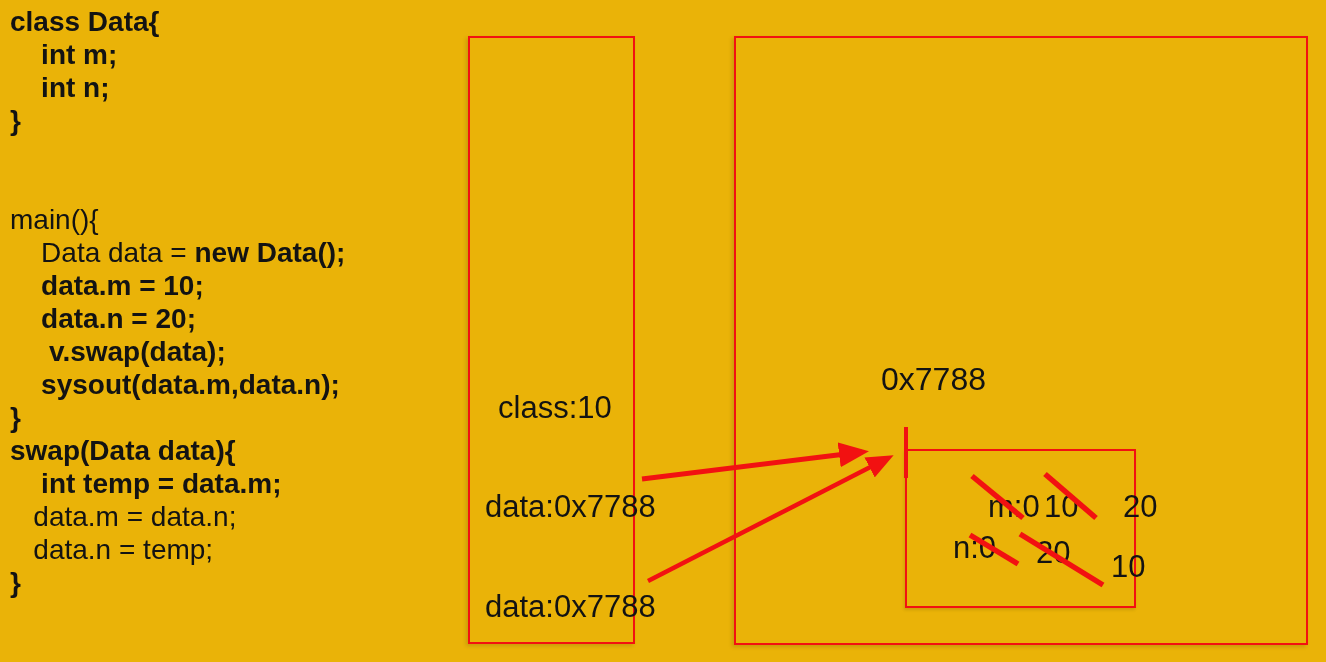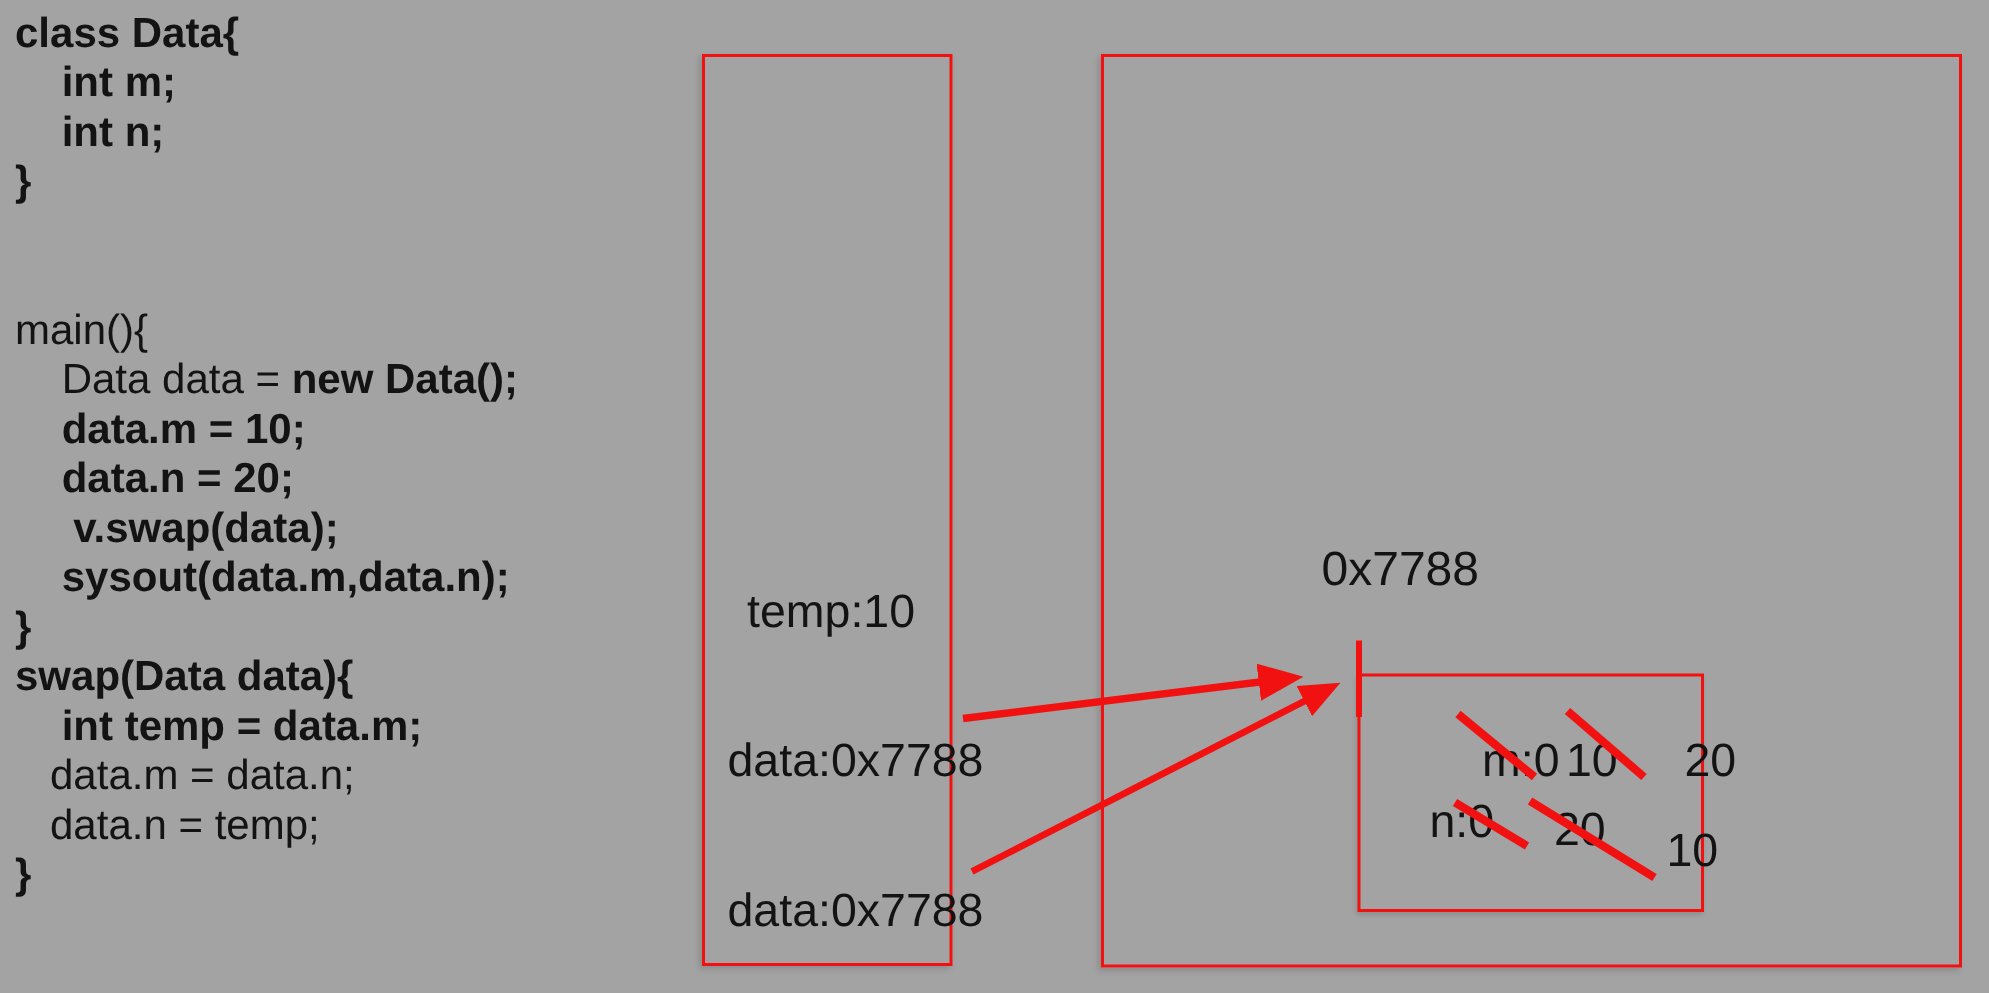--- a/index.html
+++ b/index.html
@@ -2,21 +2,21 @@
 <html style="--red: #f21111; --ink: #131313;"><head>
 <meta charset="utf-8">
 <style>
   :root { --red: #f21111; --ink: #131313; }
   * { margin: 0; padding: 0; box-sizing: border-box; }
   html, body { background: #ffffff; }
   .stage {
     position: relative;
     width: 1326px;
     height: 662px;
-    background: #a3a3a3;
+    background: #eab308;
     overflow: hidden;
     font-family: "Liberation Sans", "DejaVu Sans", sans-serif;
     color: var(--ink);
   }
   
   .code {
     position: absolute;
     left: 10px;
     top: 5px;
     font-family: "Liberation Sans", "DejaVu Sans", sans-serif;
@@ -71,21 +71,21 @@
 <div class="stage">
 
   <pre class="code"><div class="code-line"><span class="b">class Data{</span></div><div class="code-line"><span class="b">    int m;</span></div><div class="code-line"><span class="b">    int n;</span></div><div class="code-line"><span class="b">}</span></div><div class="code-line">&nbsp;</div><div class="code-line">&nbsp;</div><div class="code-line"><span>main(){</span></div><div class="code-line"><span>    Data data = </span><span class="b">new Data();</span></div><div class="code-line"><span class="b">    data.m = 10;</span></div><div class="code-line"><span class="b">    data.n = 20;</span></div><div class="code-line"><span class="b">     v.swap(data);</span></div><div class="code-line"><span class="b">    sysout(data.m,data.n);</span></div><div class="code-line"><span class="b">}</span></div><div class="code-line"><span class="b">swap(Data data){</span></div><div class="code-line"><span class="b">    int temp = data.m;</span></div><div class="code-line"><span>   data.m = data.n;</span></div><div class="code-line"><span>   data.n = temp;</span></div><div class="code-line"><span class="b">}</span></div></pre>
 
   <div class="rect stack-rect"></div>
 
   <div class="rect heap-rect"></div>
 
   <div class="rect obj-rect"></div>
 
-  <div class="label label-temp">temp:10</div>
+  <div class="label label-temp">class:10</div>
   <div class="label label-data1">data:0x7788</div>
   <div class="label label-data2">data:0x7788</div>
 
   <div class="label label-addr">0x7788</div>
 
   <div class="label label-m0">m:0</div>
   <div class="label label-m10">10</div>
   <div class="label label-m20">20</div>
   <div class="label label-n0">n:0</div>
   <div class="label label-n20">20</div>

